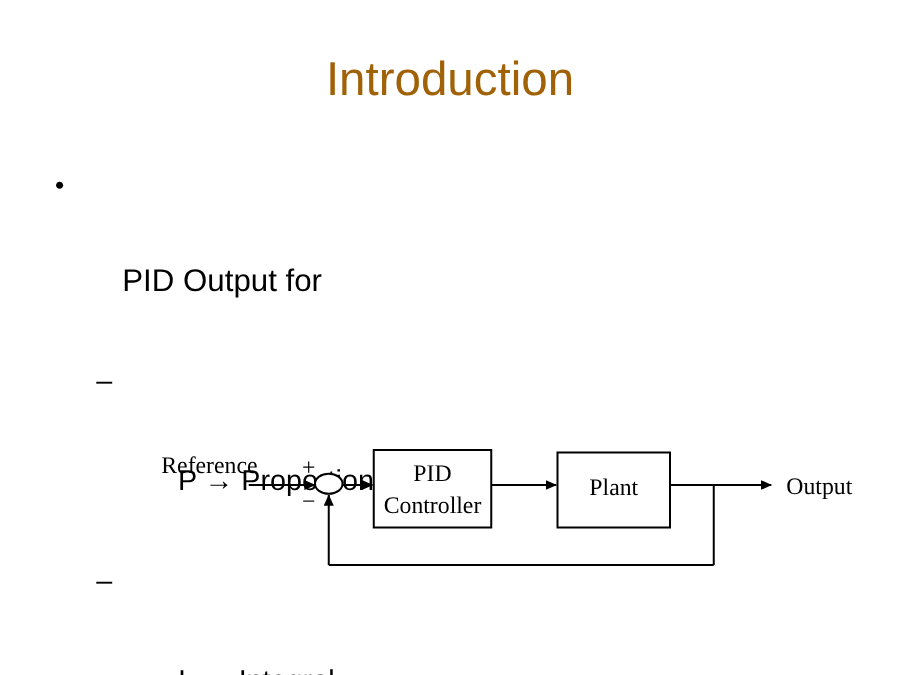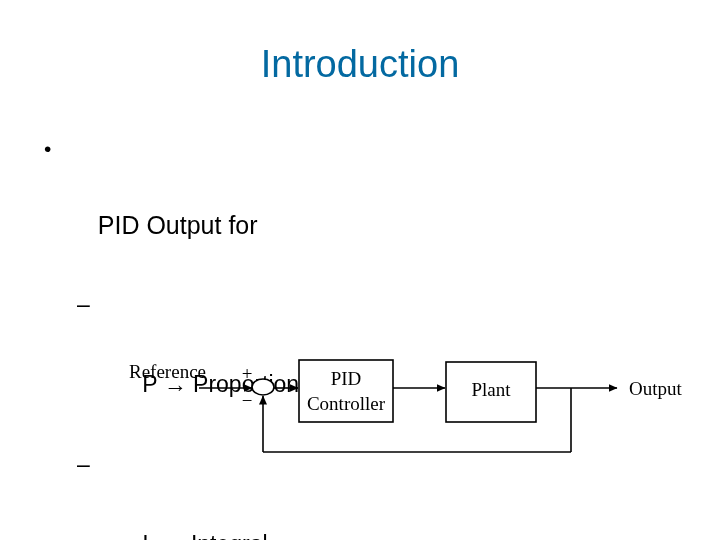--- a/index.html
+++ b/index.html
@@ -20,21 +20,21 @@
   .slide-title {
     position: absolute;
     left: 0;
     top: 44px;
     width: 720px;
     text-align: center;
     font-family: "Liberation Sans", sans-serif;
     font-size: 38px;
     font-weight: 400;
     line-height: 1.1;
-    color: #0369a1;
+    color: #a16207;
     letter-spacing: 0px;
   }
 
   
   .body-text {
     position: absolute;
     left: 32px;
     top: 130px;
     width: 660px;
   }

